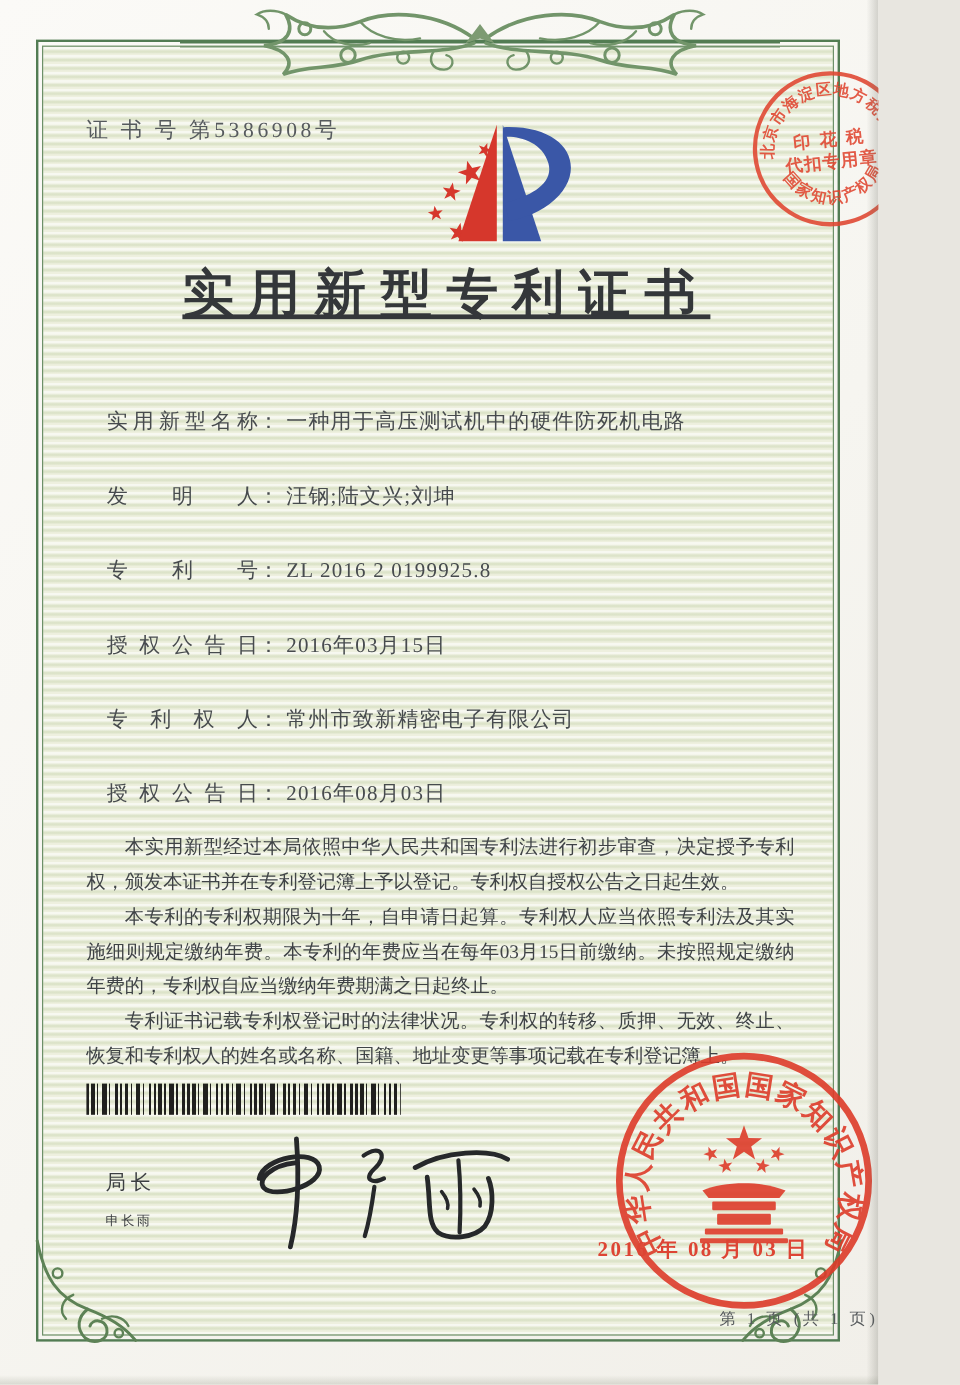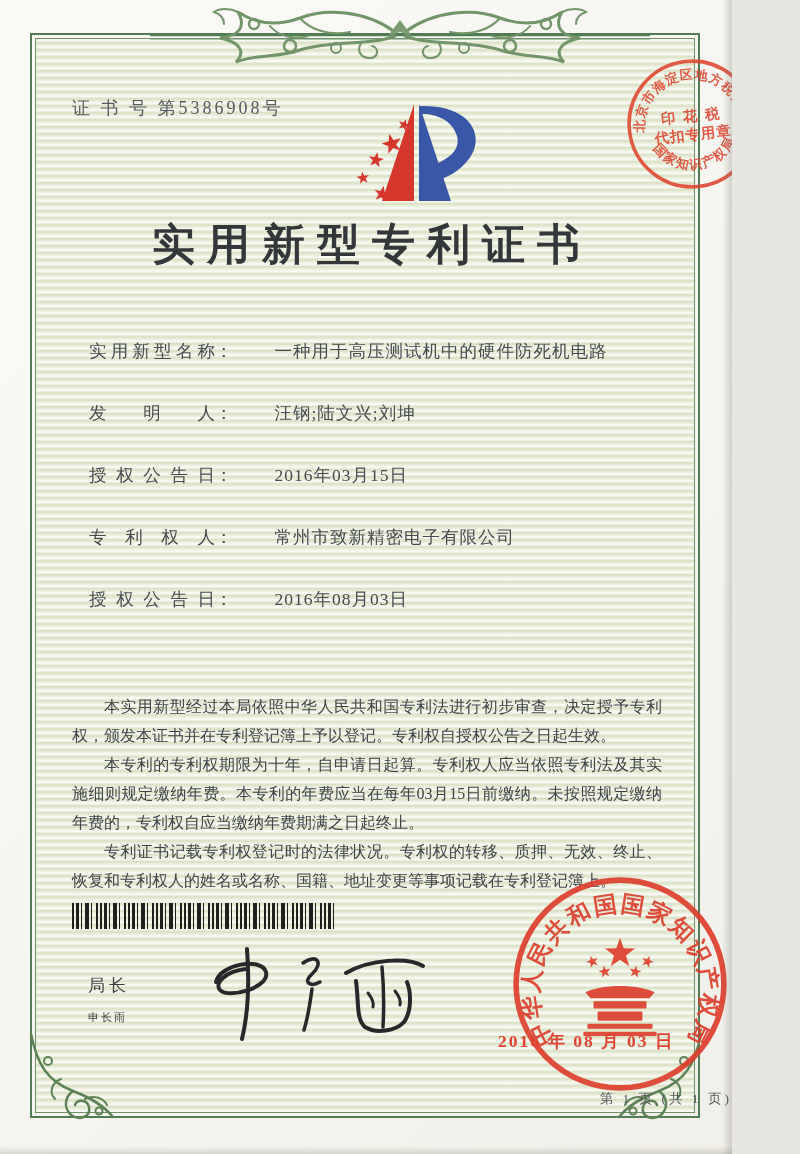--- a/index.html
+++ b/index.html
@@ -40,26 +40,27 @@
   }
   .svg-abs{position:absolute;}
   .cert-no{
     position:absolute;left:72px;top:96px;
     font-size:18px;letter-spacing:3px;color:#565a5e;
   }
   .title{
     position:absolute;left:0;right:0;top:216px;text-align:center;
     font-size:43px;font-weight:700;letter-spacing:12px;color:#34373a;
     text-indent:12px;
+    text-decoration:underline;
   }
   .fields{position:absolute;left:72px;top:339px;right:70px;}
   .field{margin:0 0 37px 0;font-size:17.5px;color:#474b4e;height:25px;white-space:nowrap;}
   .f-label{display:inline-block;width:126px;text-align:justify;text-align-last:justify;vertical-align:top;margin-left:17px;}
   .f-colon{display:inline-block;margin-right:6px;}
-  .f-value{letter-spacing:1px;margin-left:36px;}
+  .f-value{letter-spacing:1px;}
   .paras{
     position:absolute;left:72px;right:70px;top:692px;
     font-size:16px;line-height:29px;color:#3f4346;text-align:justify;
   }
   .paras p{margin:0;text-indent:2em;}
   .barcode{
     position:absolute;left:72px;top:903px;width:262px;height:26px;
     background-image:repeating-linear-gradient(90deg,
       #20201e 0 2px,transparent 2px 4px,
       #20201e 4px 7px,transparent 7px 9px,
@@ -181,20 +182,23 @@
   </svg>
 
   <div class="title">实用新型专利证书</div>
 
   <div class="fields">
     <div class="field">
       <span class="f-label">实用新型名称</span><span class="f-colon">：</span><span class="f-value">一种用于高压测试机中的硬件防死机电路</span>
     </div>
     <div class="field">
       <span class="f-label">发明人</span><span class="f-colon">：</span><span class="f-value">汪钢;陆文兴;刘坤</span>
+    </div>
+    <div class="field">
+      <span class="f-label">专利号</span><span class="f-colon">：</span><span class="f-value">ZL 2016 2 0199925.8</span>
     </div>
     <div class="field">
       <span class="f-label">授权公告日</span><span class="f-colon">：</span><span class="f-value">2016年03月15日</span>
     </div>
     <div class="field">
       <span class="f-label">专利权人</span><span class="f-colon">：</span><span class="f-value">常州市致新精密电子有限公司</span>
     </div>
     <div class="field">
       <span class="f-label">授权公告日</span><span class="f-colon">：</span><span class="f-value">2016年08月03日</span>
     </div>

